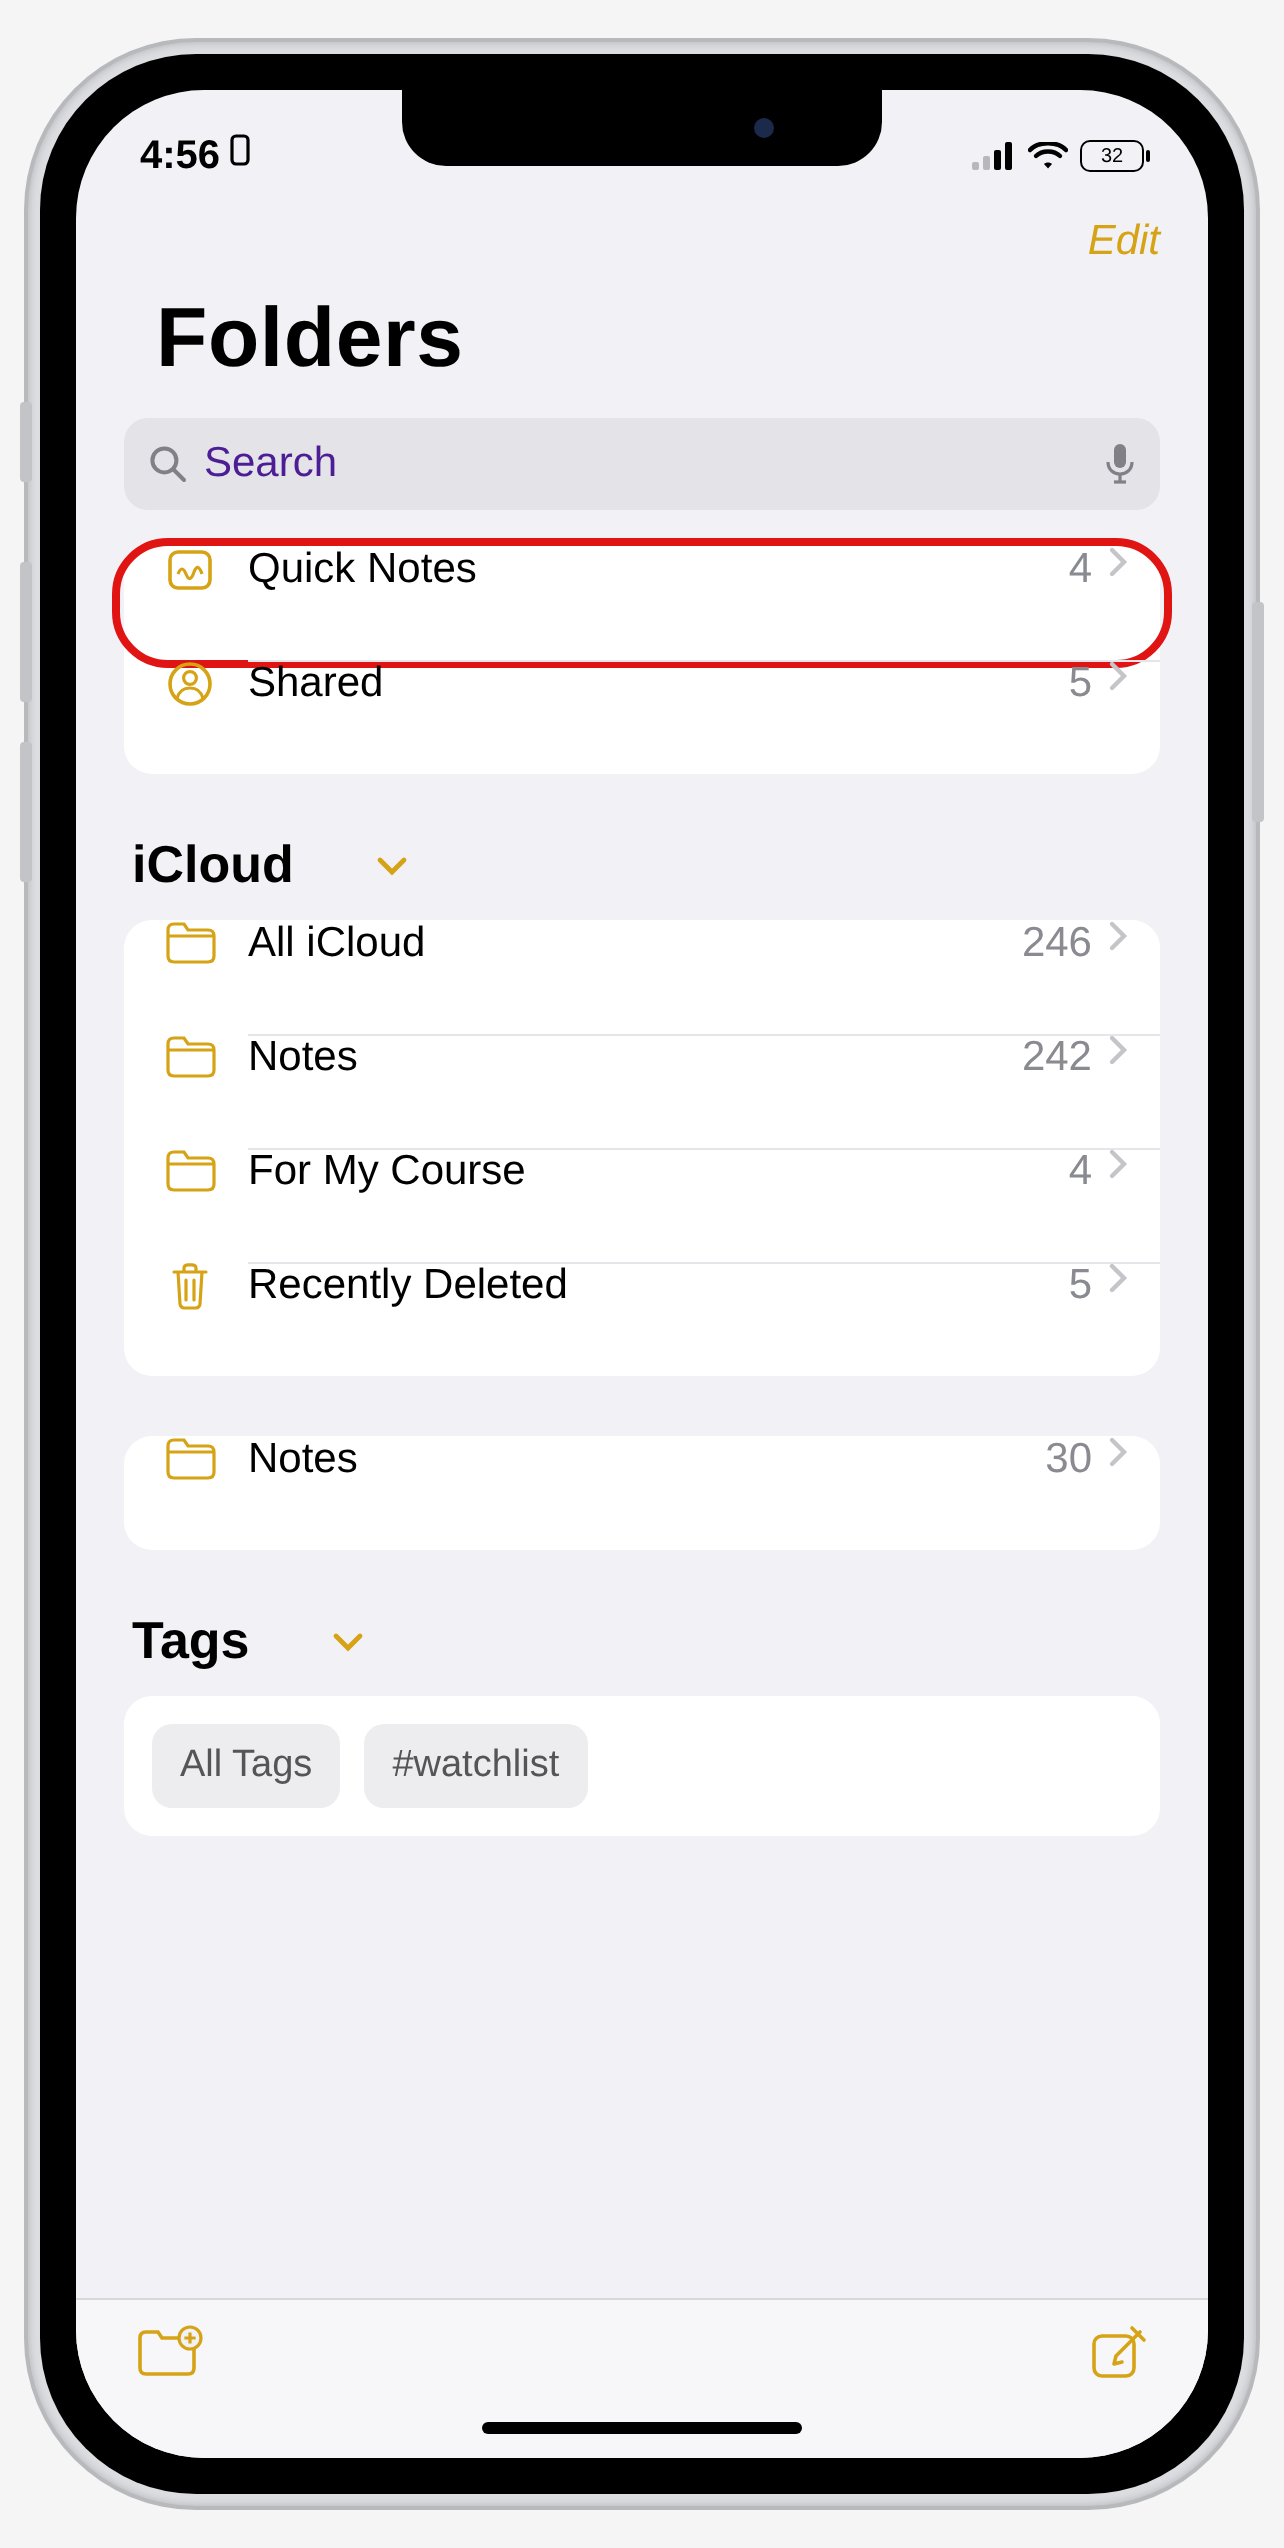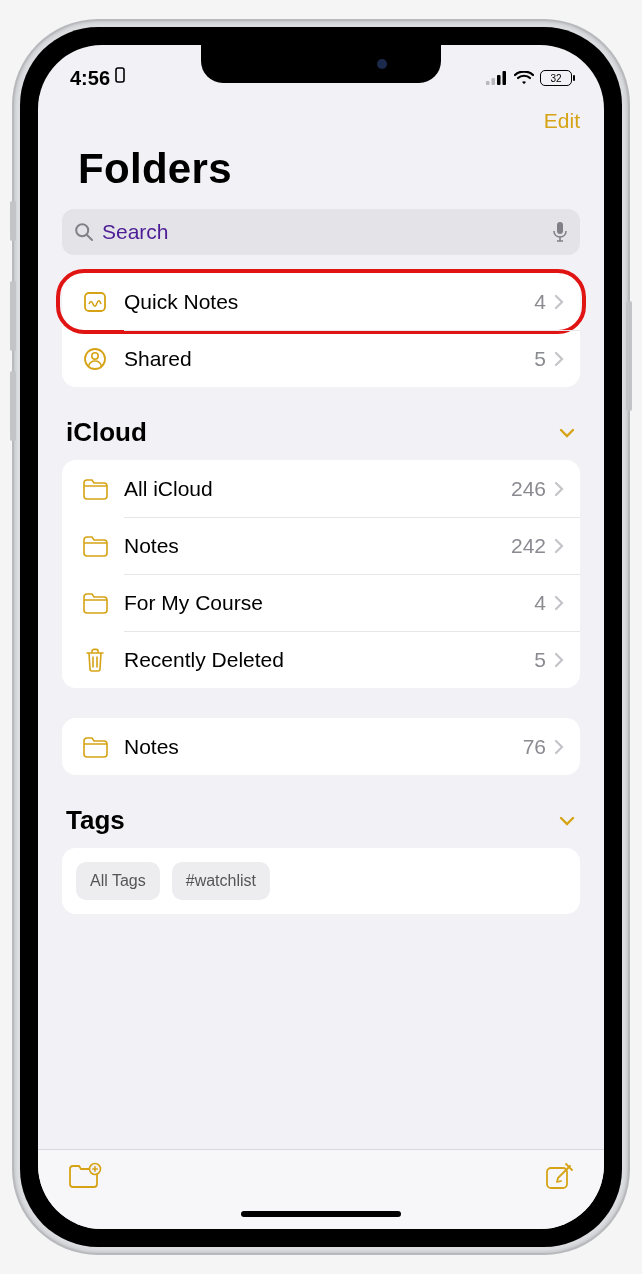--- a/index.html
+++ b/index.html
@@ -70,63 +70,63 @@
     }
     .status-left { display: flex; align-items: flex-start; gap: 4px; font-size: 20px; font-weight: 600; }
     .status-right { display: flex; align-items: center; gap: 6px; }
     .battery-icon {
       display: flex; align-items: center; gap: 2px;
       border: 1.5px solid #000; border-radius: 5px;
       width: 32px; height: 16px; padding: 1.5px; position: relative;
       font-size: 10px; font-weight: 400; justify-content: center;
     }
     .battery-icon::after { content: ""; position: absolute; right: -4px; top: 4px; width: 2.5px; height: 6px; background: #000; border-radius: 1px; }
-    .nav-area { padding: 8px 24px 4px; display: flex; justify-content: flex-end; }
+    .nav-area { padding: 8px 24px 4px; display: flex; justify-content: flex-end; font-style: italic; }
     .edit-btn { color: #d6a316; font-size: 21px; font-weight: 400; }
     .title-area { padding: 8px 40px 12px; }
     .page-title { font-size: 42px; font-weight: 700; letter-spacing: 0.3px; }
     .search-box {
       margin: 4px 24px 18px; background: #e3e3e8; border-radius: 12px;
       height: 46px; display: flex; align-items: center; padding: 0 12px; gap: 8px;
     }
     .search-placeholder { color: #4c1d95; font-size: 21px; flex: 1; }
     .mic-icon { color: #808086; }
     .mag-icon { color: #808086; }
     .list-section {
       margin: 0 24px 30px;
       background: #fff;
       border-radius: 14px;
       overflow: visible;
     }
     .list-section.tags-box { padding: 14px; display: flex; gap: 12px; flex-wrap: wrap; }
     .row {
-      display: flex; align-items: center; height: 57px;
+      display: flex; align-items: flex-start; height: 57px;
       padding: 0 16px 0 18px; position: relative;
     }
     .row + .row::before {
       content: ""; position: absolute; top: 0; left: 62px; right: 0;
       height: 1px; background: #e6e6ea;
     }
     .row-icon { width: 30px; display: flex; justify-content: center; margin-right: 14px; }
     .row-label { font-size: 21px; flex: 1; }
     .row-count { color: #8a8a91; font-size: 21px; margin-right: 8px; }
     .chevron { color: #c4c4c9; }
     .highlight {
       position: absolute; inset: -4px -6px; border: 4px solid #e11414;
       border-radius: 28px; pointer-events: none;
     }
     .section-header {
-      display: flex; justify-content: space-between; align-items: center;
+      display: flex; align-items: center;
       padding: 0 28px 12px; margin-top: 4px; gap: 40px;
     }
     .section-title { font-size: 26px; font-weight: 700; }
     .collapse-icon { color: #d6a316; }
     .tag-chip {
       background: #ededf0; border-radius: 10px; padding: 10px 14px;
-      font-size: 16px; color: #555;
+      font-size: 19px; color: #555;
     }
     .toolbar {
       position: absolute; bottom: 0; left: 0; right: 0;
       height: 80px; border-top: 1px solid #d8d8dc;
       background: rgba(247,247,249,0.94);
       display: flex; justify-content: space-between; align-items: flex-start;
       padding: 12px 30px 0;
     }
     .home-indicator {
       position: absolute; bottom: 12px; left: 50%;
@@ -311,21 +311,21 @@
         </div>
 
         <div class="list-section">
           <div class="row">
             <span class="row-icon">
               <svg width="26" height="22" viewBox="0 0 26 22">
                   <path d="M2 5 C2 3 3 2 5 2 L10 2 L12 5 L22 5 C24 5 25 6 25 8 L25 18 C25 20 24 21 22 21 L5 21 C3 21 2 20 2 18 Z M2 8 L25 8" stroke="#d6a316" stroke-width="1.6" fill="none"></path>
                 </svg>
             </span>
             <span class="row-label">Notes</span>
-            <span class="row-count">76</span>
+            <span class="row-count">30</span>
             <span class="chevron">
                 <svg width="10" height="16" viewBox="0 0 10 16">
                   <path d="M2 2 L8 8 L2 14" stroke="#c4c4c9" stroke-width="2.2" fill="none" stroke-linecap="round"></path>
                 </svg>
               </span>
           </div>
         </div>
 
         <div class="section-header">
           <span class="section-title">Tags</span>

